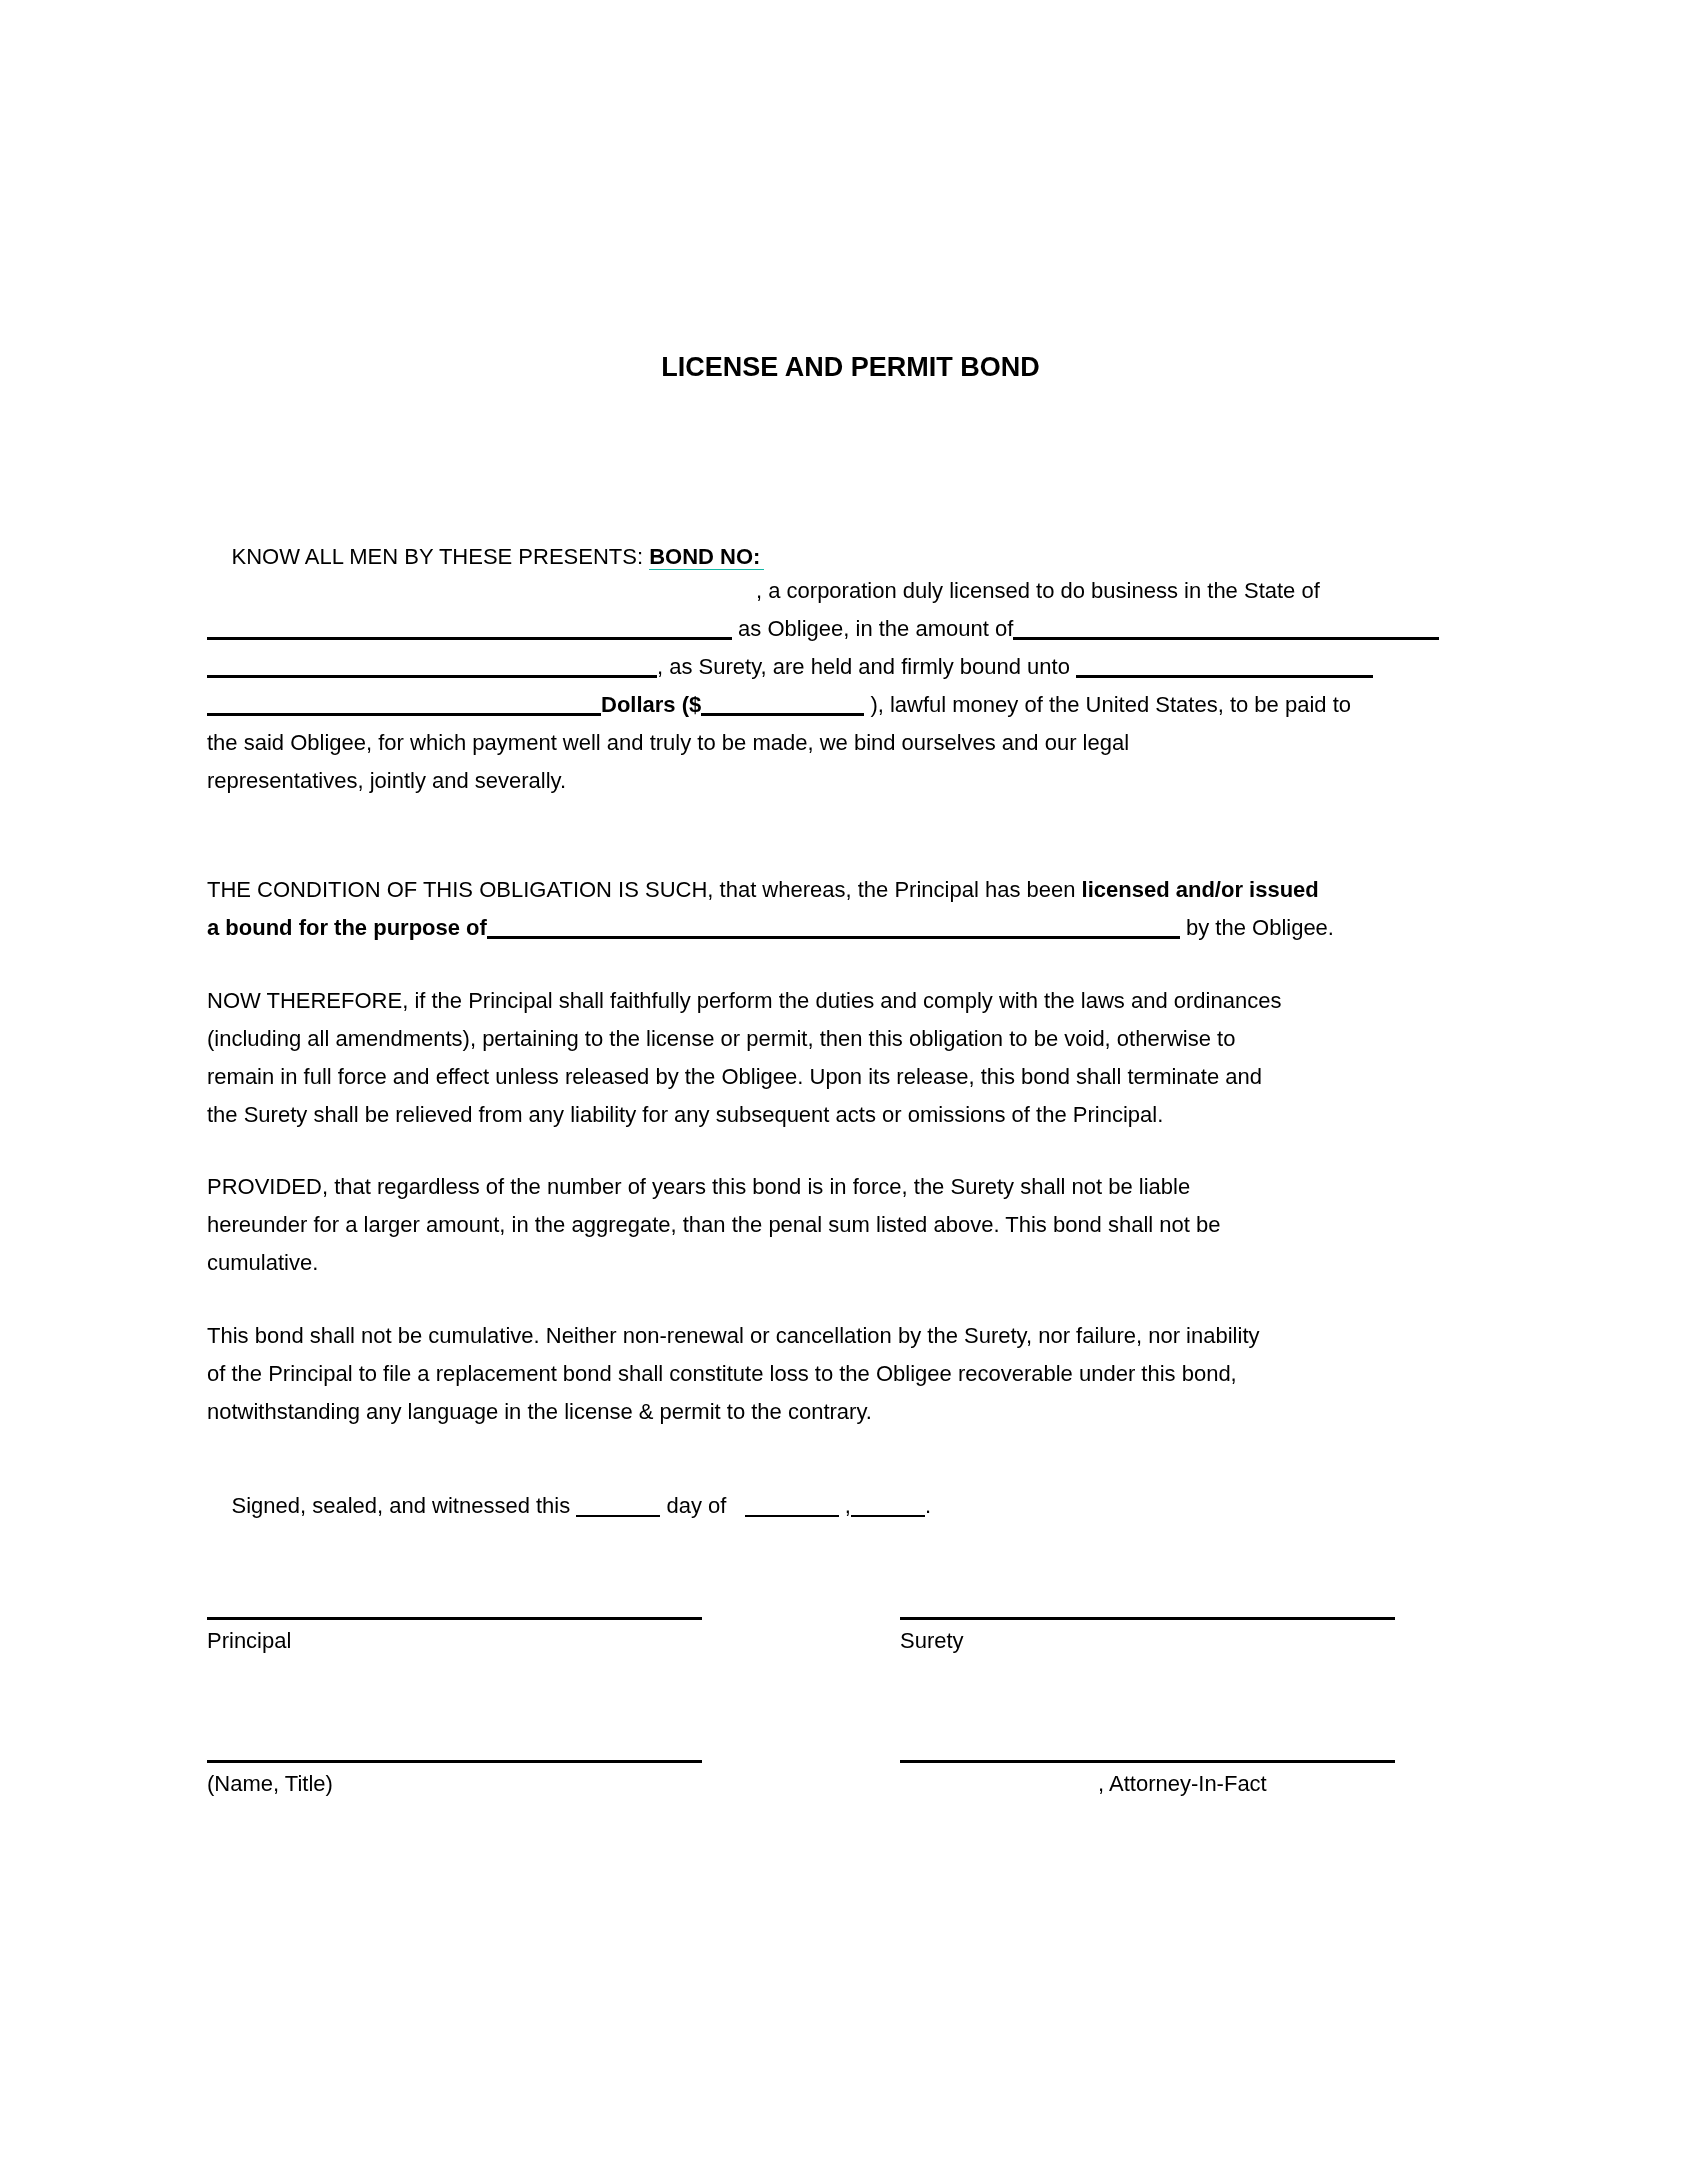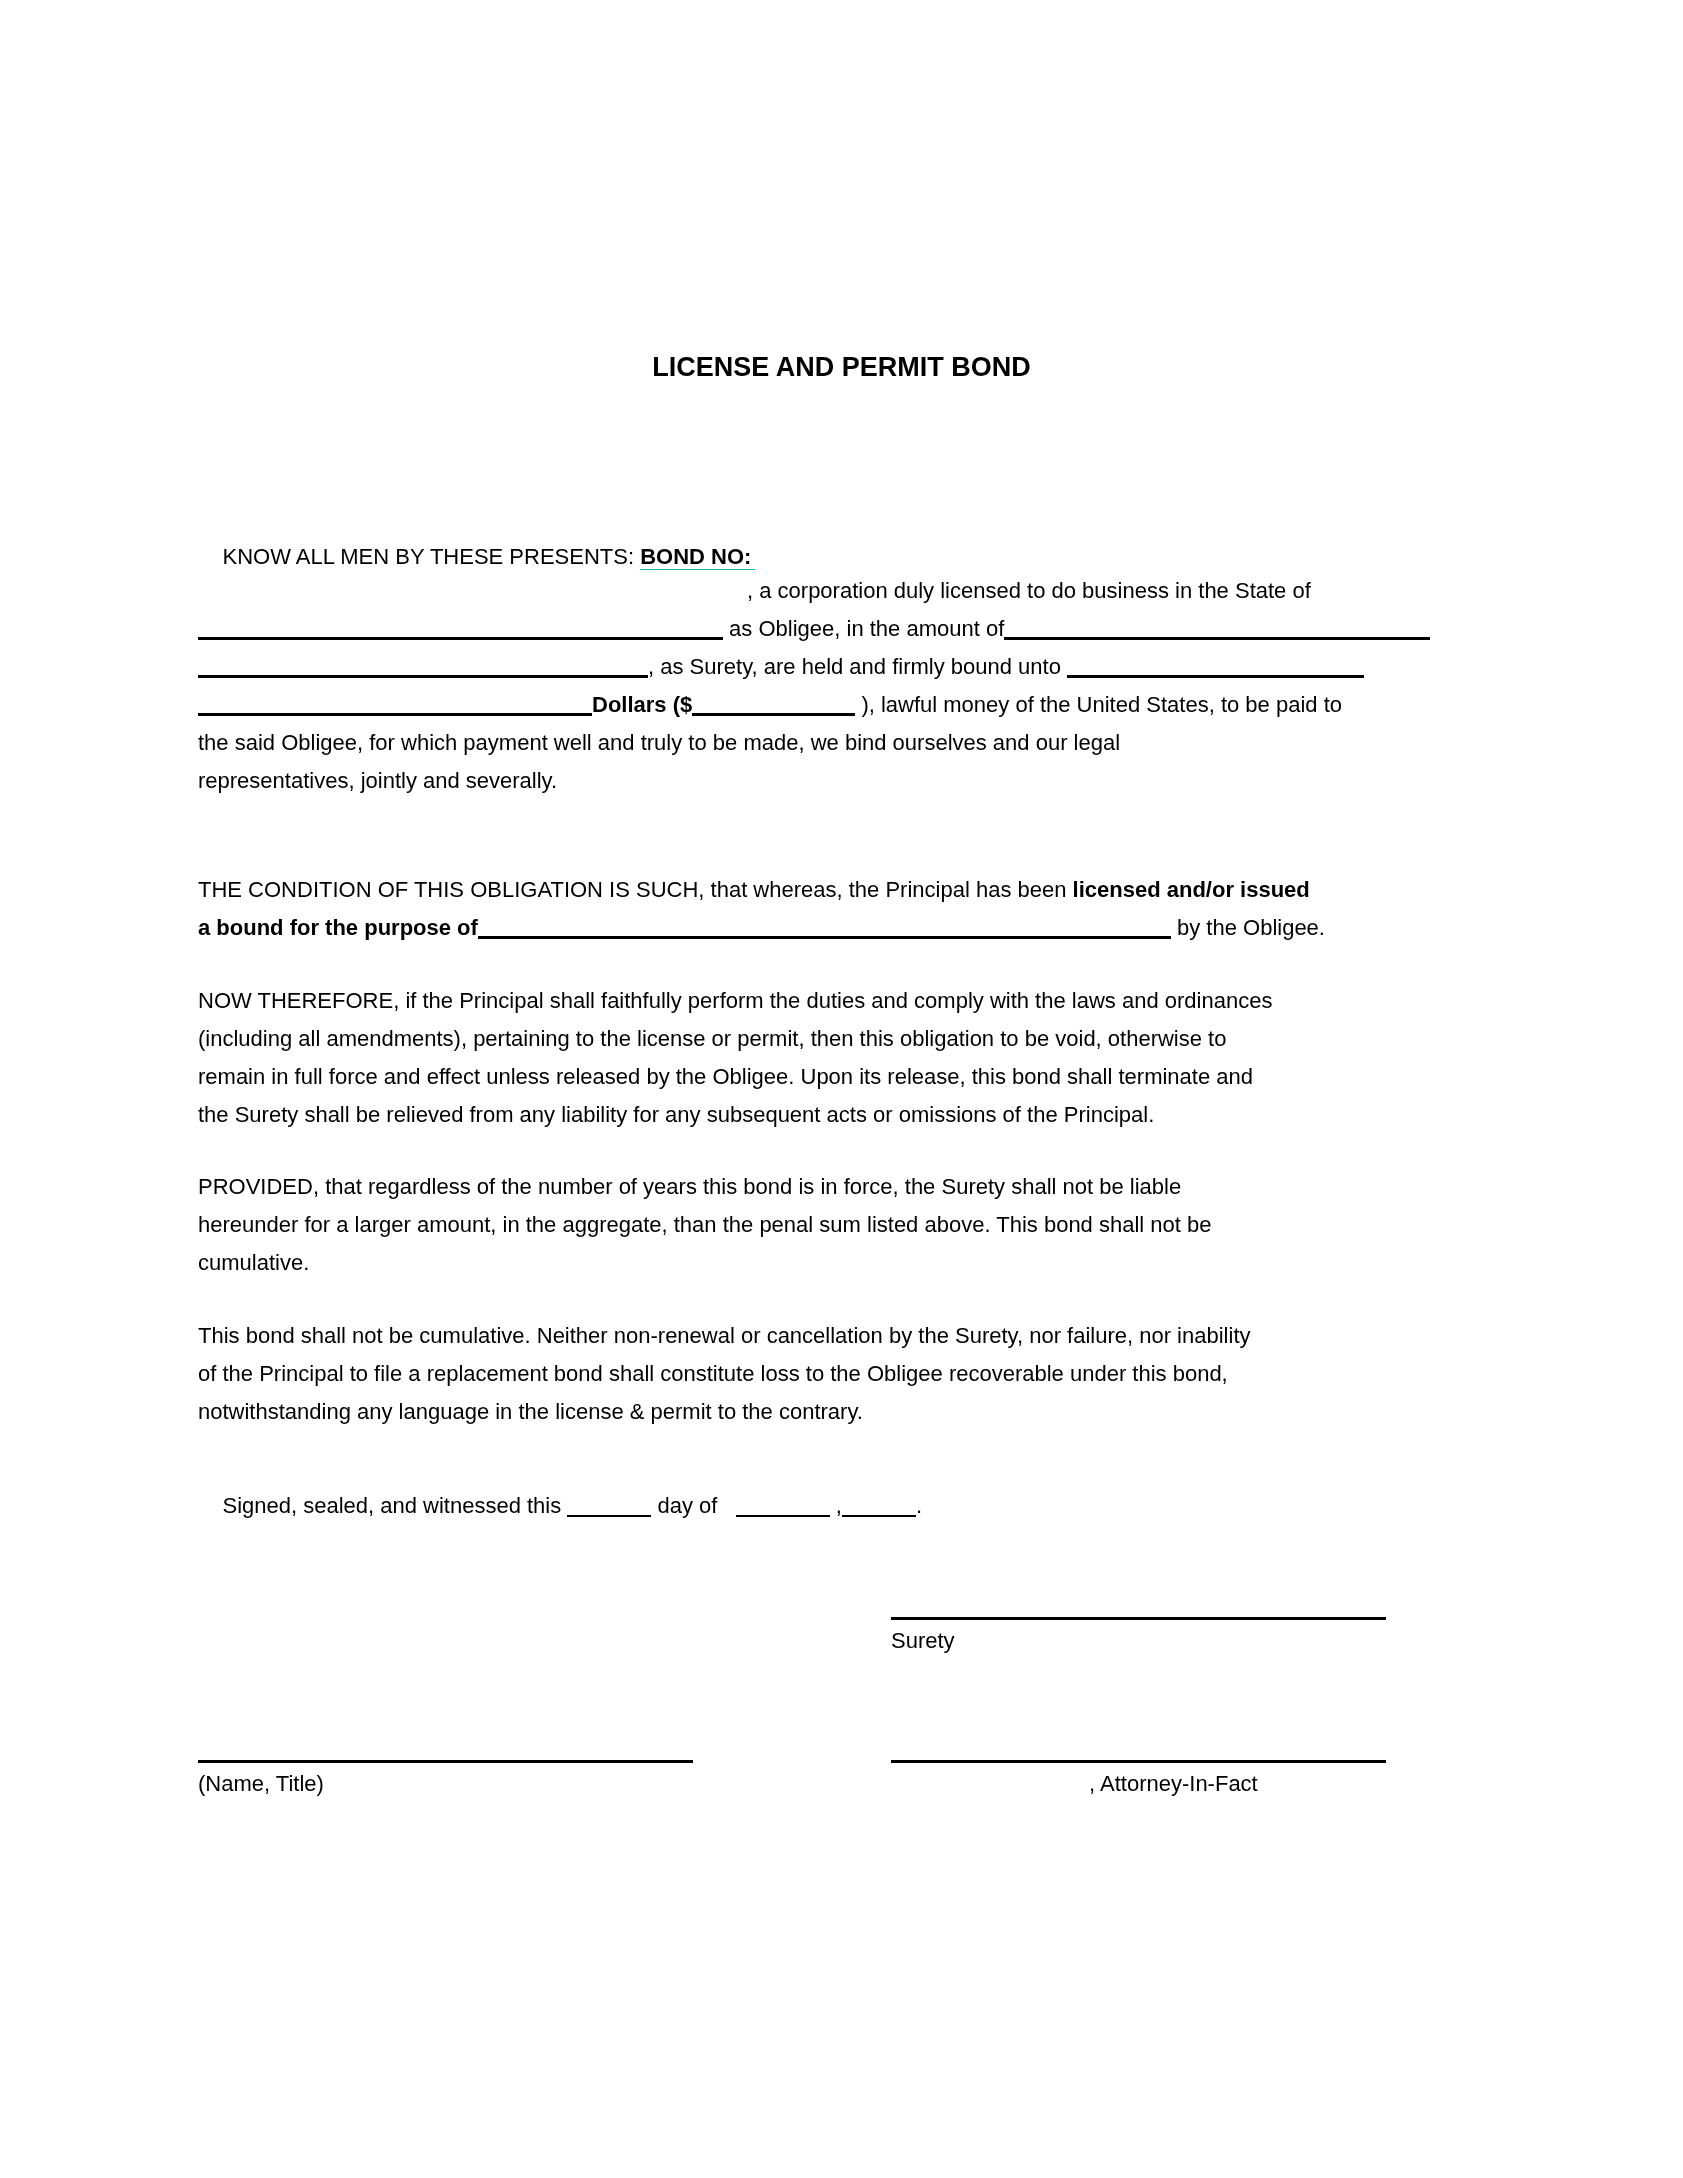--- a/index.html
+++ b/index.html
@@ -5,20 +5,21 @@
   html,body { margin:0; padding:0; background:#ffffff; }
   .page {
     position:relative;
     width:1513px; height:2178px;
     background:#ffffff;
     color:#000000;
     font-family:"Liberation Sans", sans-serif;
     font-size:22px;
     line-height:38px;
     overflow:hidden;
+    margin-left:9px;
   }
   .sec { position:absolute; left:198px; width:1307px; }
   .doc-title {
     position:absolute; left:198px; top:348px; width:1287px;
     text-align:center; font-weight:bold; font-size:27px; line-height:38px;
   }
   .lines { white-space:pre-line; }
   .fill-line { white-space:pre; }
   b { font-weight:bold; }
   .bond-no {
@@ -74,20 +75,24 @@
 cumulative.</div>
 
   <div class="sec lines" style="top:1317px">This bond shall not be cumulative. Neither non-renewal or cancellation by the Surety, nor failure, nor inability
 of the Principal to file a replacement bond shall constitute loss to the Obligee recoverable under this bond,
 notwithstanding any language in the license &amp; permit to the contrary.</div>
 
   <div class="sec fill-line" style="top:1449px">
     <span>Signed, sealed, and witnessed this </span><span class="blank thin" style="width:84px"></span><span> day of   </span><span class="blank thin" style="width:94px"></span><span> ,</span><span class="blank thin" style="width:74px"></span><span>.</span>
   </div>
 
+  <div class="sig-col" style="left:198px; top:1617px">
+    <div class="sig-rule"></div>
+    <div class="sig-label">Principal</div>
+  </div>
 
   <div class="sig-col" style="left:891px; top:1617px">
     <div class="sig-rule"></div>
     <div class="sig-label">Surety</div>
   </div>
 
   <div class="sig-col" style="left:198px; top:1760px">
     <div class="sig-rule"></div>
     <div class="sig-label">(Name, Title)</div>
   </div>

